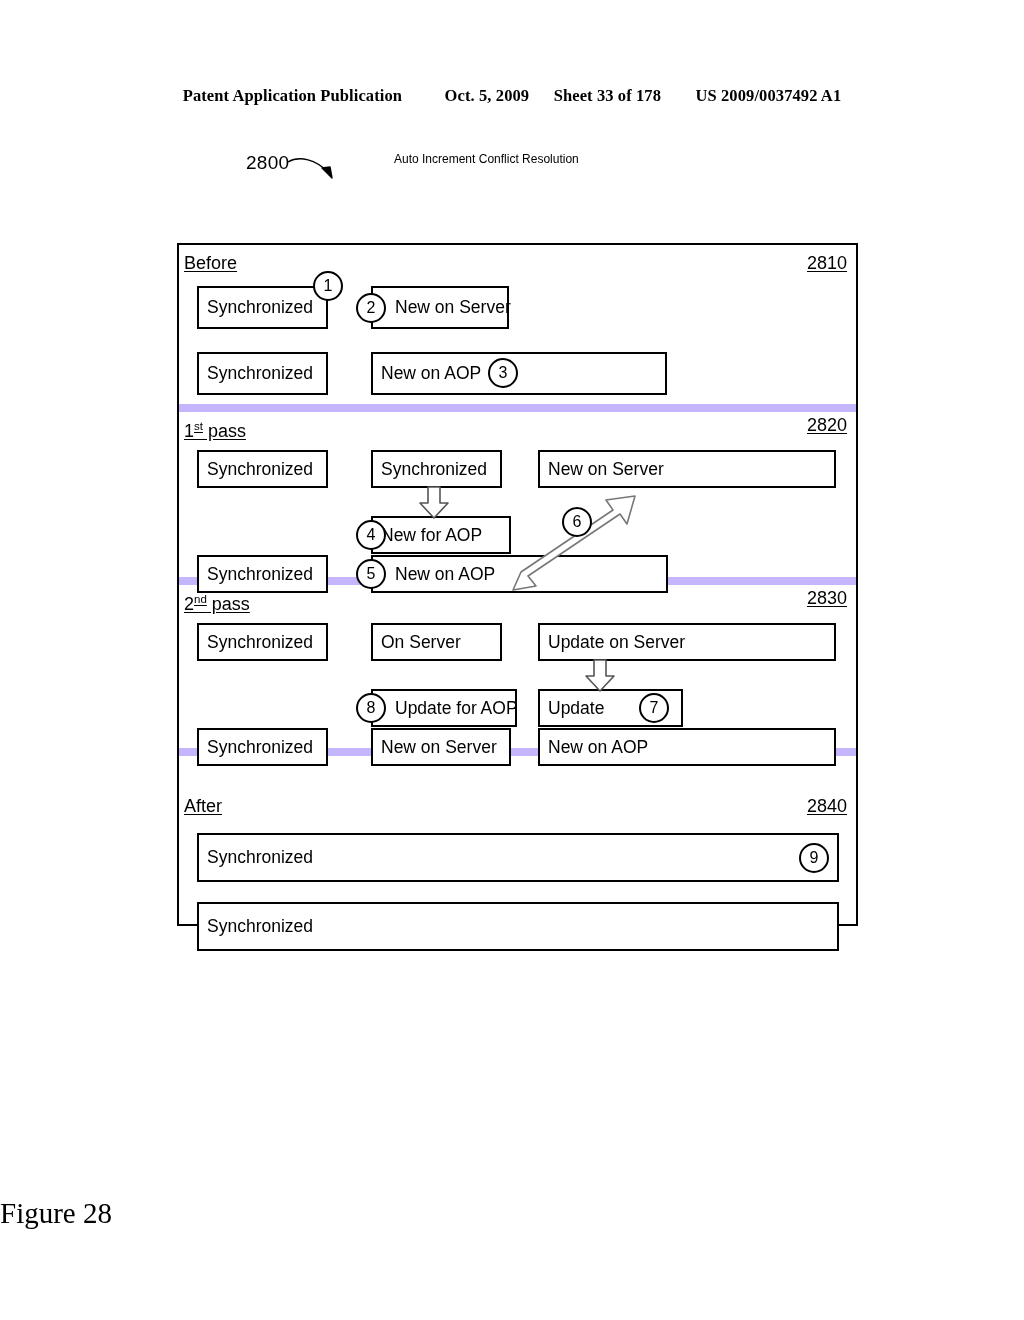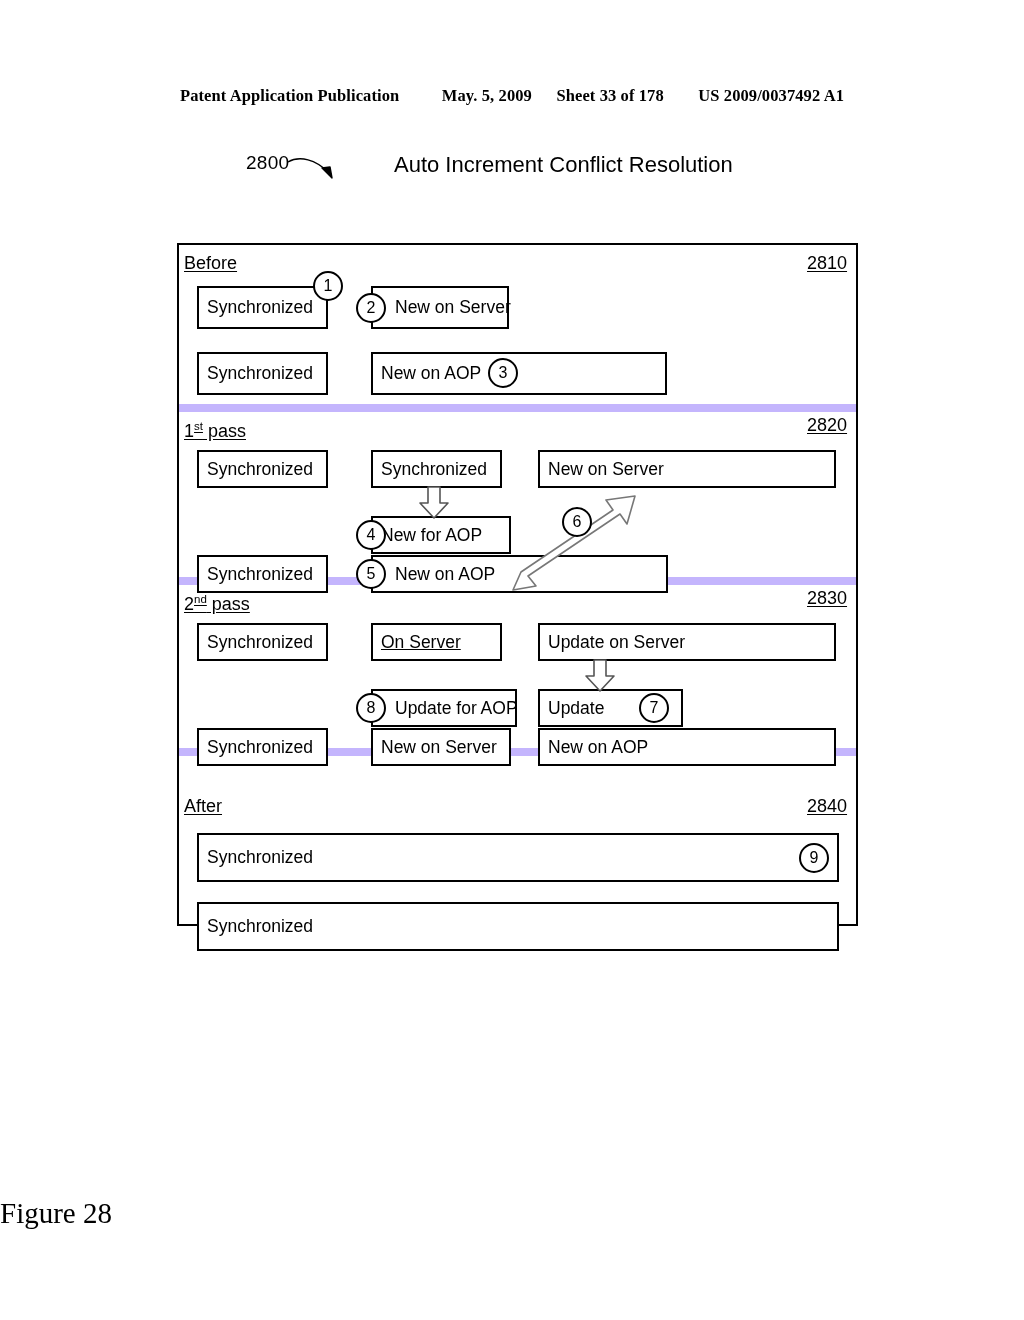--- a/index.html
+++ b/index.html
@@ -50,21 +50,21 @@
     top: 150px;
     width: 62px;
     height: 40px;
   }
 
   
   .fig-title {
     position: absolute;
     left: 394px;
     top: 152px;
-    font-size: 22px;
+    font-size: 12px;
     font-family: "Liberation Sans", sans-serif;
     white-space: nowrap;
   }
 
   
   .frame {
     position: absolute;
     left: 177px;
     top: 243px;
     width: 681px;
@@ -155,21 +155,21 @@
     font-size: 29px;
     font-family: Liberation Serif, serif;
   }
 </style>
 </head>
 <body>
 
 <div class="page-header">
   <span class="seg">Patent Application Publication</span>
   <span class="gap-lg"></span>
-  <span class="seg">May. 5, 2009</span>
+  <span class="seg">Oct. 5, 2009</span>
   <span class="gap-md"></span>
   <span class="seg">Sheet 33 of 178</span>
   <span class="gap-xl"></span>
   <span class="seg">US 2009/0037492 A1</span>
 </div>
 
 <div class="ref2800">2800</div>
 <svg class="leader-svg" viewBox="0 0 62 40">
   <path d="M2,12 C14,5 30,10 42,22" fill="none" stroke="#000000" stroke-width="1.4"></path>
   <path d="M46,28 L36,18 L44,17 Z" fill="#000000" stroke="#000000" stroke-width="1.4" stroke-linejoin="round"></path>
@@ -244,21 +244,21 @@
   </div>
 
   <div class="section bordered-bottom" style="top:340px; width:677px; height:171px;">
     <div class="sec-label" style="left:5px; top:8px;"><span>2</span><sup>nd</sup><span> pass</span></div>
     <div class="sec-ref" style="left:628px; top:3px;">2830</div>
 
     <div class="box" style="left:18px; top:38px; width:131px; height:38px;">
       <span class="label">Synchronized</span>
     </div>
 
-    <div class="box" style="left:192px; top:38px; width:131px; height:38px;text-decoration:underline;">
+    <div class="box" style="left:192px; top:38px; width:131px; height:38px;">
       <span class="label">On Server</span>
     </div>
 
     <div class="box" style="left:359px; top:38px; width:298px; height:38px;text-align:right;">
       <span class="label">Update on Server</span>
     </div>
 
     <svg class="arrow-svg" style="left:404px; top:74px; width:34px; height:34px;" viewBox="0 0 34 34">
       <path d="M11,1 L23,1 L23,17 L31,17 L17,32 L3,17 L11,17 Z" fill="#ffffff" stroke="#555555" stroke-width="1.6" stroke-linejoin="round"></path>
     </svg>

